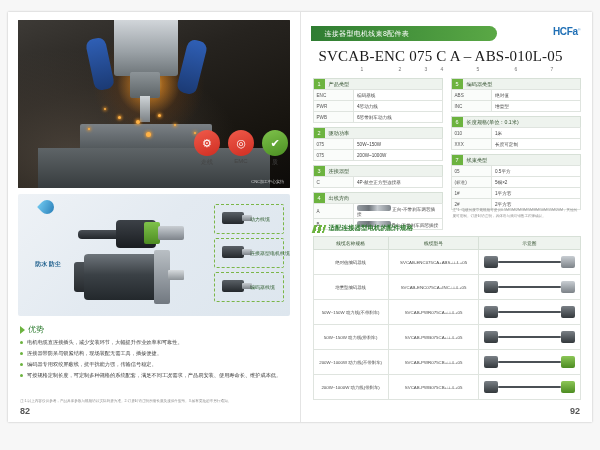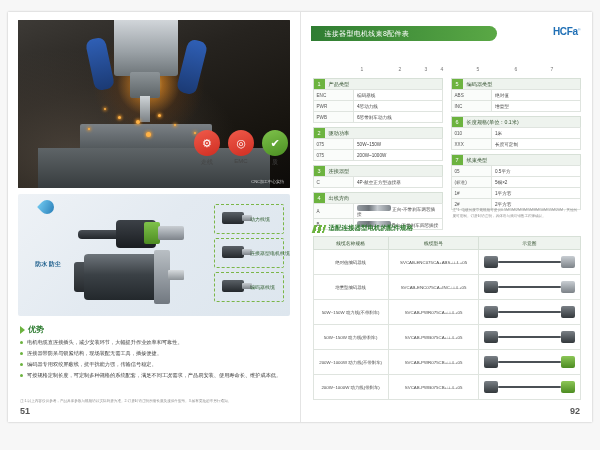--- a/index.html
+++ b/index.html
@@ -292,21 +292,21 @@
     font-size: 6px;
     color: #444;
   }
 
   .adv-title {
     position: absolute;
     left: 12px;
     top: 312px;
     font-size: 8px;
     color: #2f7d32;
-    font-weight: bold;
+    font-weight: normal;
     display: flex;
     align-items: center;
     gap: 3px;
   }
   .adv-chevron {
     display: inline-block;
     width: 0; height: 0;
     border-left: 5px solid #6cb33f;
     border-top: 4px solid transparent;
     border-bottom: 4px solid transparent;
@@ -650,33 +650,34 @@
       </div>
 
       <div class="adv-list">
         <div class="adv-item">电机电缆直连接插头，减少安装环节，大幅提升作业效率和可靠性。</div>
         <div class="adv-item">连接器带防呆与锁紧结构，现场装配无需工具，插拔便捷。</div>
         <div class="adv-item">编码器专用双绞屏蔽线，抗干扰能力强，传输信号稳定。</div>
         <div class="adv-item">可按规格定制长度，可定制多种规格的系统配套，满足不同工况需求，产品易安装、使用寿命长、维护成本低。</div>
       </div>
 
       <div class="footnote-left">注:1.以上内容仅供参考，产品具体参数与规格请以实际到货为准。2.订货时请注明所需长度及接插件型号。3.如有更改恕不另行通知。</div>
-      <div class="page-num-left">51</div>
+      <div class="page-num-left">82</div>
     </div>
 
     <div class="page-right">
 
       <div class="r-header">
         <div class="r-header-notch"></div>
         <div class="r-header-bar">连接器型电机线束8配件表</div>
         <div class="brand">
           <span>HCFa</span><small>®</small>
         </div>
       </div>
 
+      <div class="model-title">SVCAB-ENC 075 C A – ABS-010L-05</div>
       <div class="model-ticks">
         <span class="tick" style="left:42px;">1</span>
         <span class="tick" style="left:80px;">2</span>
         <span class="tick" style="left:106px;">3</span>
         <span class="tick" style="left:122px;">4</span>
         <span class="tick" style="left:158px;">5</span>
         <span class="tick" style="left:196px;">6</span>
         <span class="tick" style="left:232px;">7</span>
       </div>
 

